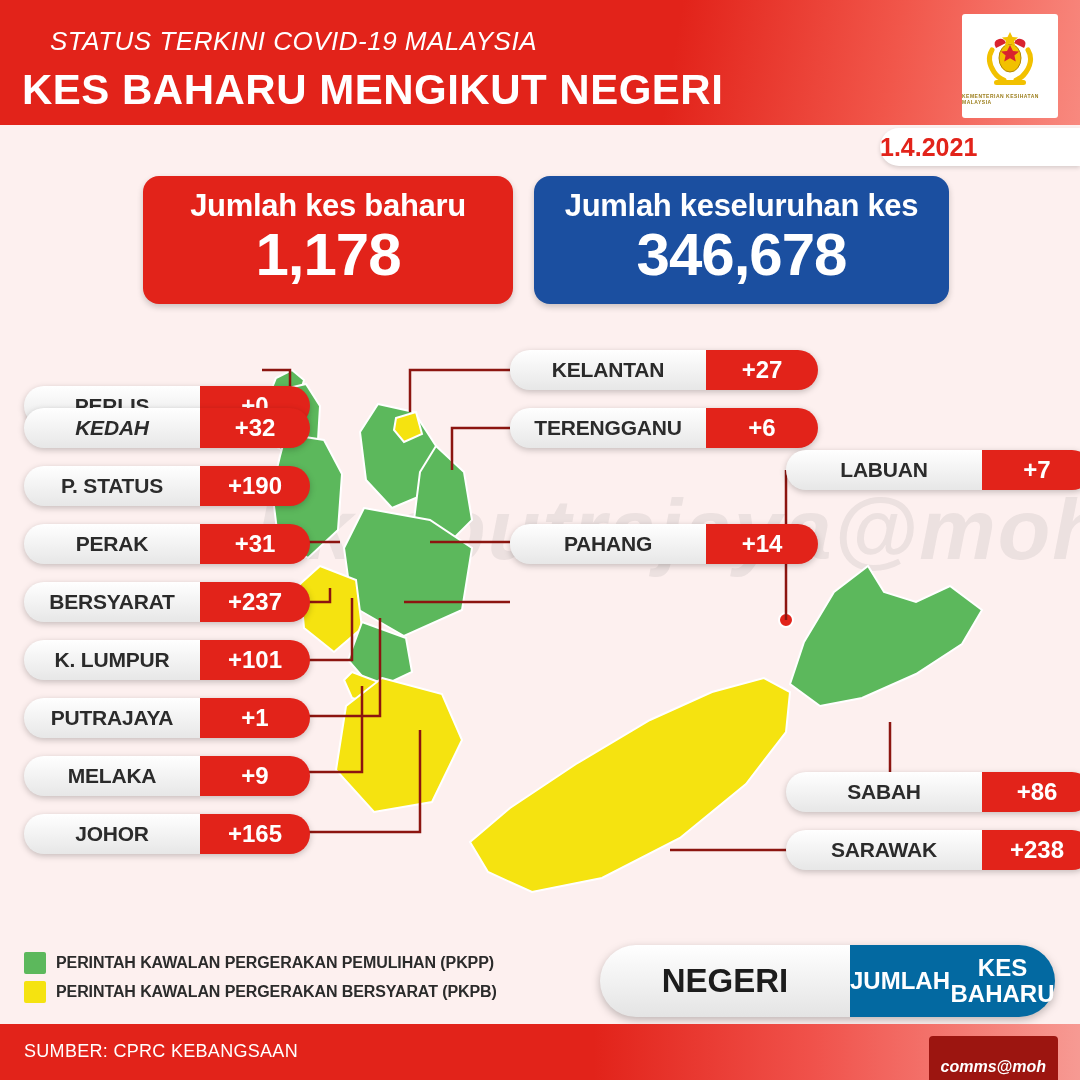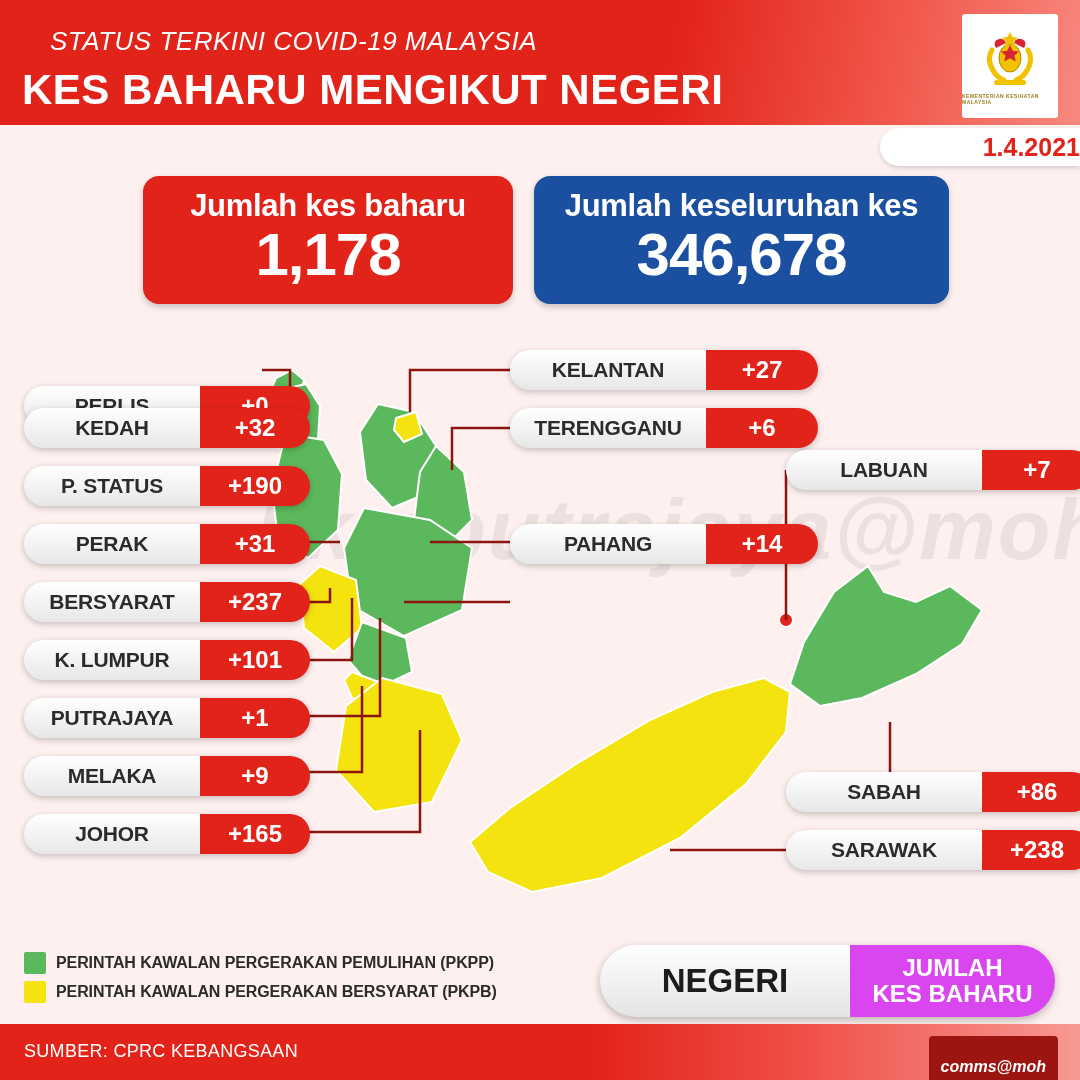--- a/index.html
+++ b/index.html
@@ -36,21 +36,21 @@
     width:64px;height:62px;position:relative;
   }
   .crest .crest-caption{
     font-size:5px;color:#9b7d1a;letter-spacing:.5px;margin-top:3px;font-weight:bold;
   }
 
   
   .date-pill{
     position:absolute;right:0;top:128px;width:200px;height:38px;
     background:#ffffff;border-radius:19px 0 0 19px;
-    display:flex;align-items:center;justify-content:flex-end;
+    display:flex;align-items:center;justify-content:flex-start;
     box-shadow:0 2px 4px rgba(0,0,0,.15);
   }
   .date-pill span{color:#e2231a;font-size:25px;font-weight:bold;}
 
   
   .card{
     position:absolute;border-radius:16px;color:#fff;text-align:center;
     box-shadow:0 3px 6px rgba(0,0,0,.2);
   }
   .card .card-label{font-size:31px;font-weight:bold;margin-top:12px;letter-spacing:-.3px;}
@@ -98,23 +98,23 @@
   .keypill{
     position:absolute;left:600px;top:945px;width:455px;height:72px;
     display:flex;filter:drop-shadow(0 3px 4px rgba(0,0,0,.25));
   }
   .keypill .k-left{
     flex:0 0 250px;background:linear-gradient(180deg,#ffffff 0%,#e4e4e4 100%);
     border-radius:36px 0 0 36px;display:flex;align-items:center;justify-content:center;
     color:#1c1c1c;font-size:33px;font-weight:bold;
   }
   .keypill .k-right{
-    flex:1;background:#d946ef;border-radius:0 36px 36px 0;
-    display:flex;flex-direction:column;align-items:center;justify-content:center;
-    color:#fff;font-size:24px;font-weight:bold;line-height:1.08;
+    flex:1;background:#0369a1;border-radius:0 36px 36px 0;
+    display:flex;flex-direction:row;align-items:center;justify-content:center;
+    color:#fff;font-size:24px;font-weight:bold;line-height:1.08;text-align:center;
   }
 
   
   .footer{
     position:absolute;left:0;bottom:0;width:1080px;height:56px;
     background:linear-gradient(90deg,#e2231a 0%,#e2231a 55%,#f0514a 75%,#f79a93 100%);
   }
   .footer-src{
     position:absolute;left:24px;top:17px;color:#fff;font-size:18px;letter-spacing:.3px;
   }
@@ -219,21 +219,21 @@
         <path d="M890 462 L890 392"></path>
         <path d="M800 520 L670 520"></path>
       </g>
     </svg>
 
     <div class="pill left" style="left:24px;top:20px;margin-top:36px;">
       <div class="name" style="width:148px;">PERLIS</div>
       <div class="val" style="width:82px;">+0</div>
     </div>
     <div class="pill left" style="left:24px;top:78px;">
-      <div class="name" style="width:148px;">KEDAH</div>
+      <div class="name" style="width:148px;font-style:italic;">KEDAH</div>
       <div class="val" style="width:82px;">+32</div>
     </div>
     <div class="pill left" style="left:24px;top:136px;">
       <div class="name" style="width:148px;">P. STATUS</div>
       <div class="val" style="width:82px;">+190</div>
     </div>
     <div class="pill left" style="left:24px;top:194px;">
       <div class="name" style="width:148px;">PERAK</div>
       <div class="val" style="width:82px;">+31</div>
     </div>

